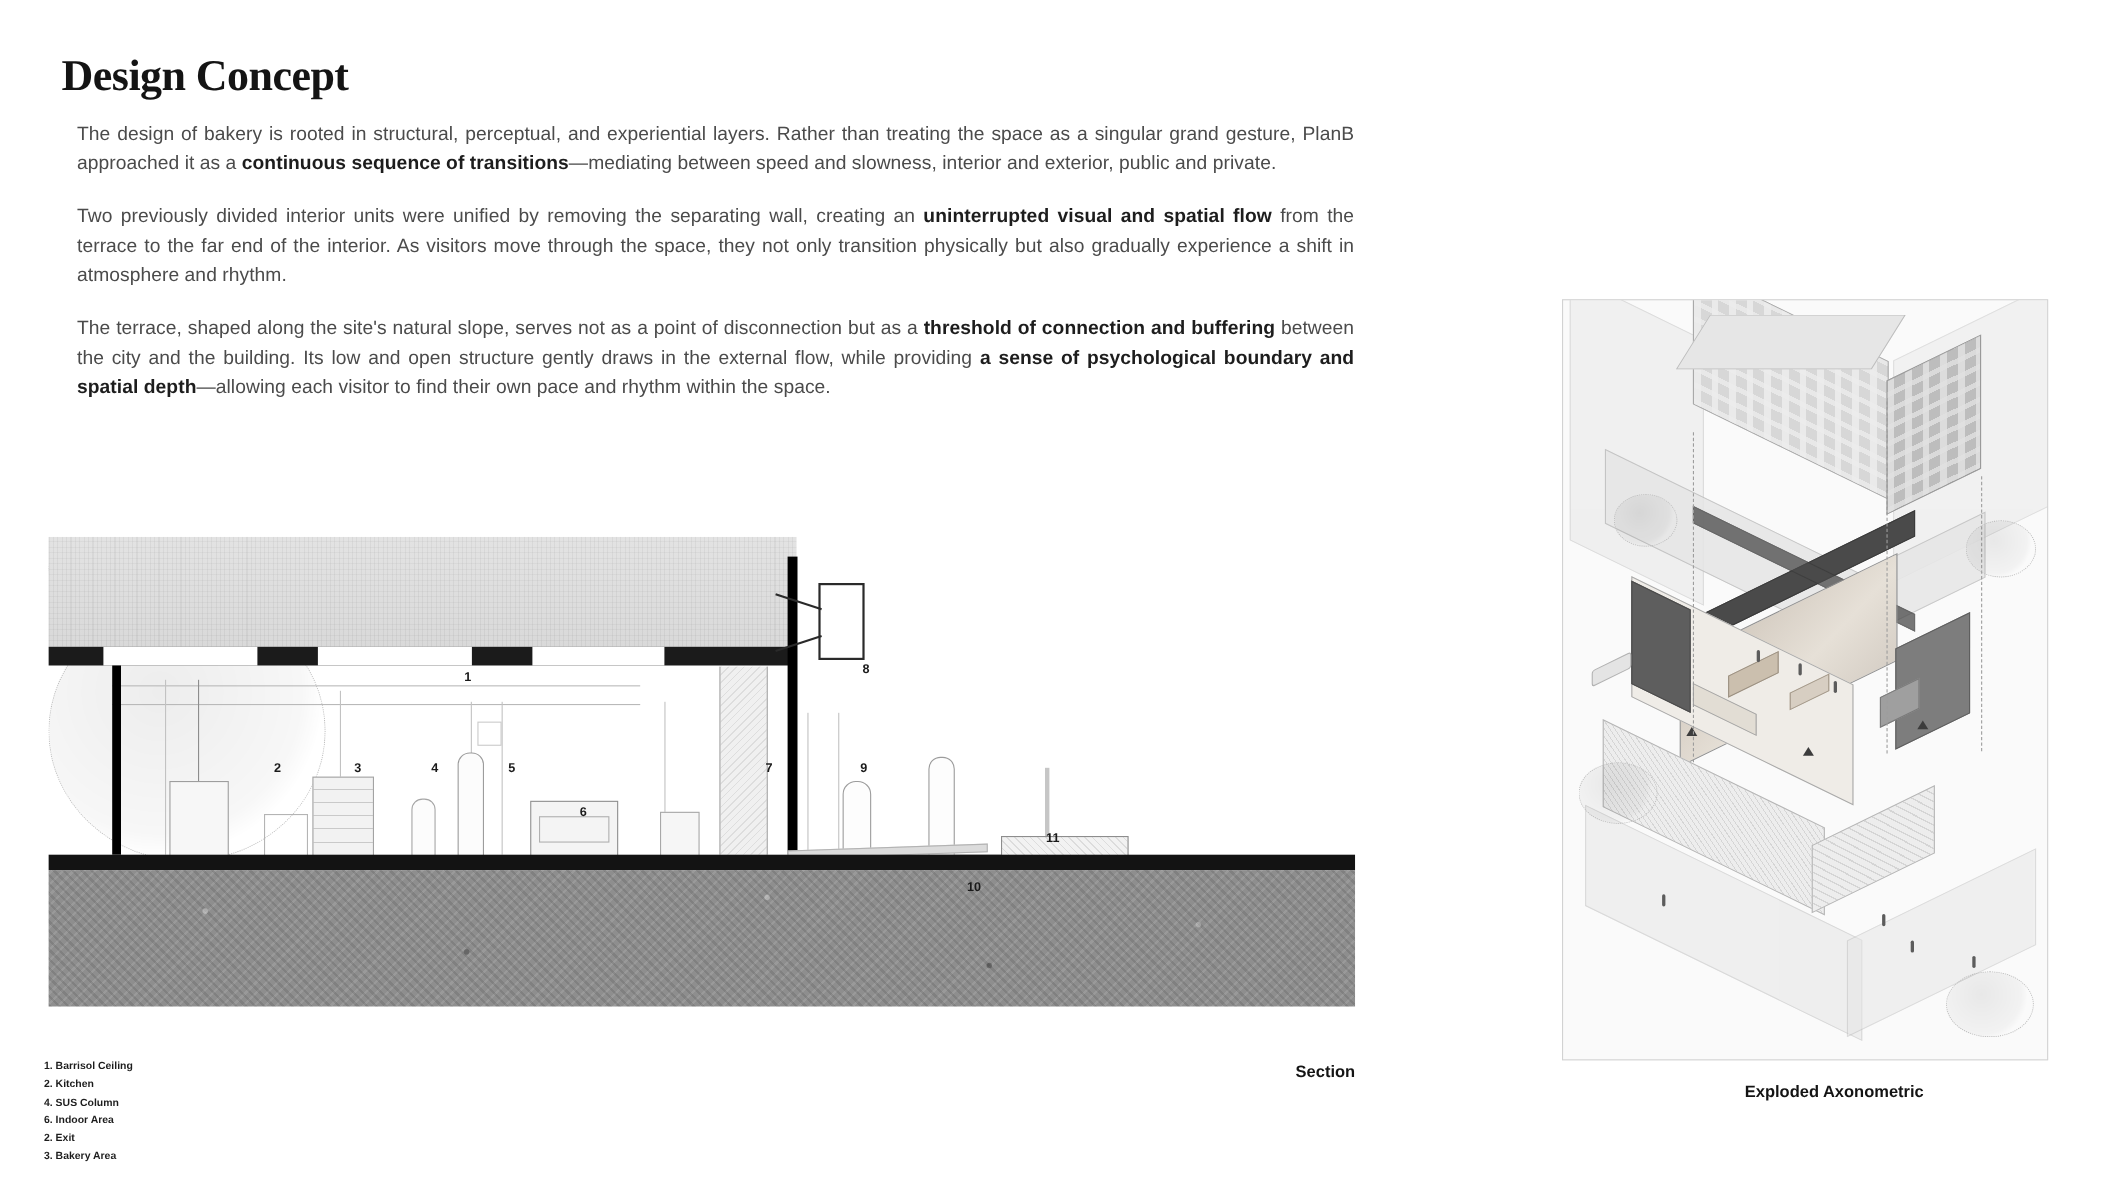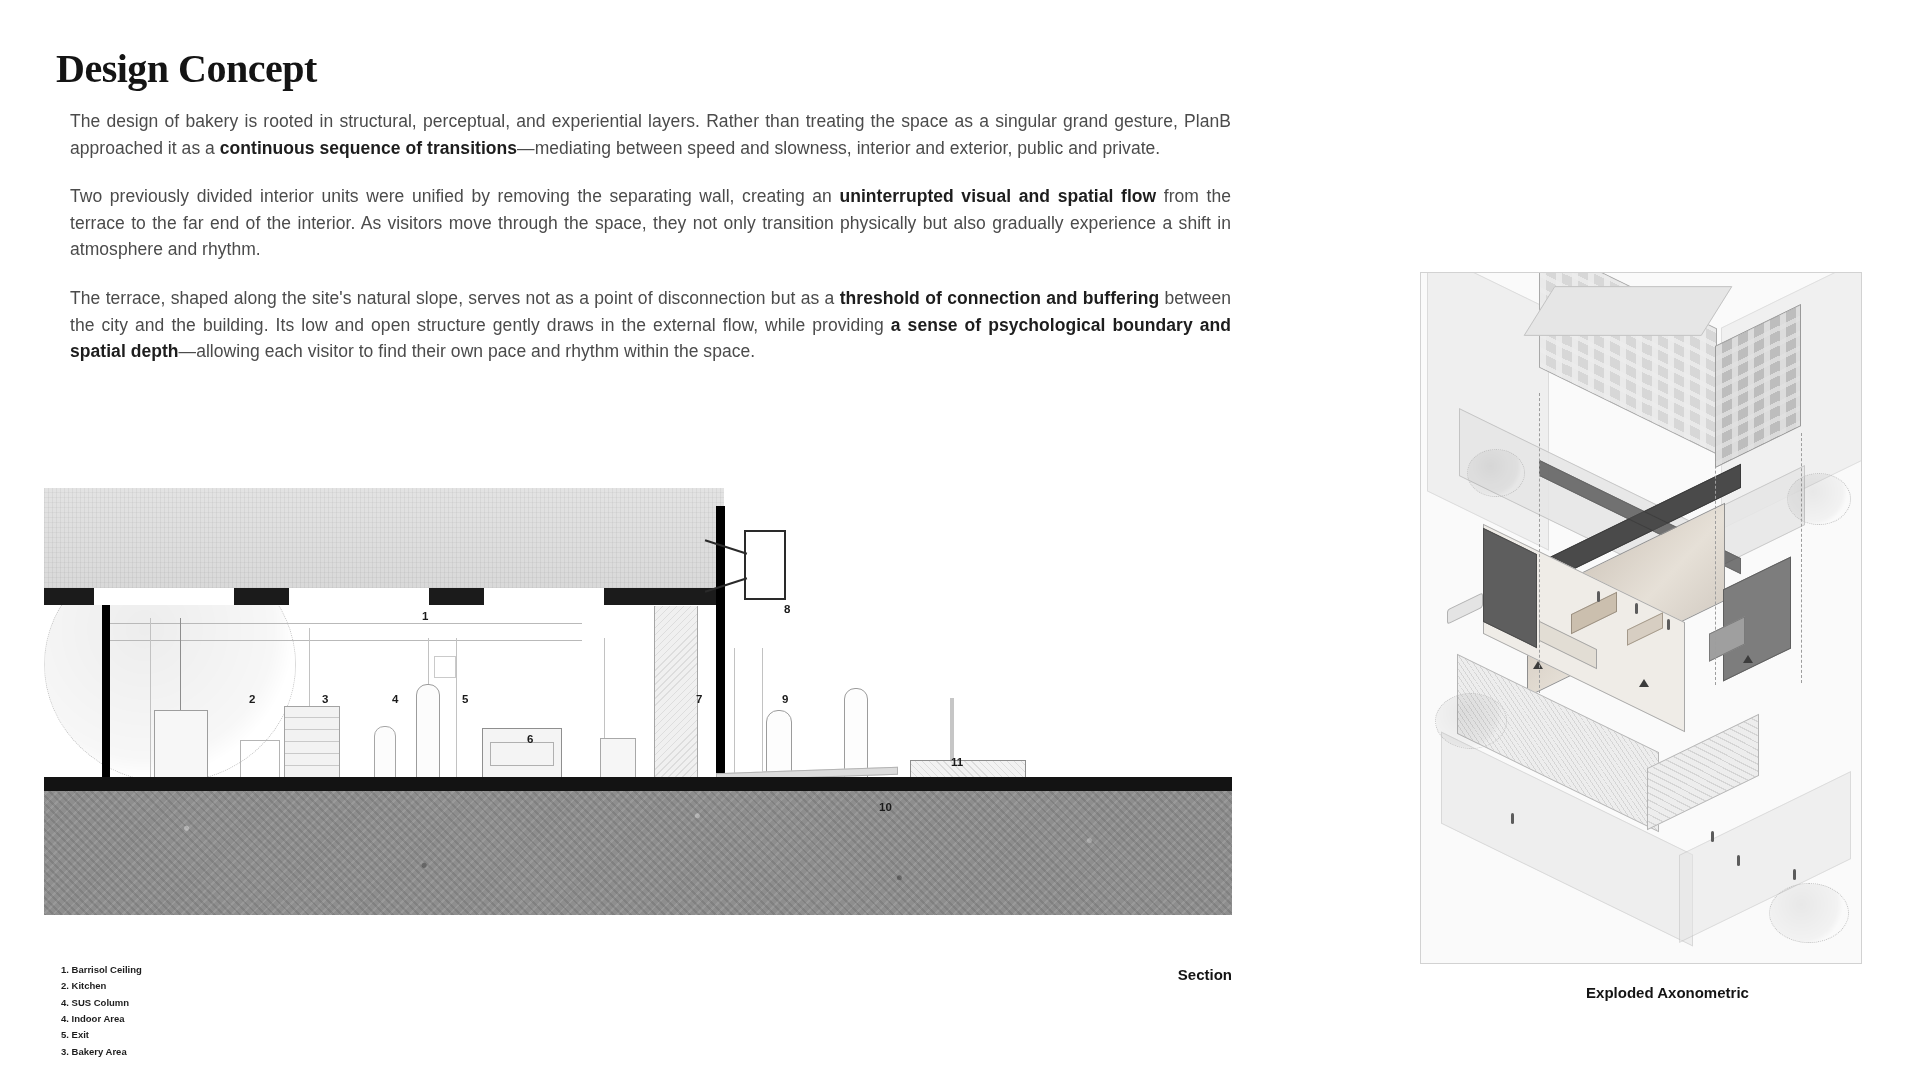--- a/index.html
+++ b/index.html
@@ -143,21 +143,21 @@
     right: 0;
     top: 478px;
     font-size: 15px;
     font-weight: 700;
     color: #141414;
   }
 
   
   .legend {
     position: absolute;
-    left: 61px;
+    left: 40px;
     top: 962px;
     display: flex;
     gap: 34px;
     font-size: 9.5px;
     font-weight: 700;
     color: #1d1d1d;
     line-height: 1.72;
   }
   .legend ul { list-style: none; margin: 0; padding: 0; }
 
@@ -311,22 +311,22 @@
   </div>
 
   <div class="fig-caption">Section</div>
 </div>
 
 <div class="legend">
   <ul>
     <li>1. Barrisol Ceiling</li>
     <li>2. Kitchen</li>
     <li>4. SUS Column</li>
-    <li>4. Indoor Area</li>
-    <li>5. Exit</li>
+    <li>6. Indoor Area</li>
+    <li>2. Exit</li>
     <li>3. Bakery Area</li>
   </ul>
 </div>
 
 <div class="axo-wrap">
   <div class="axo-frame">
 
     <div class="ax slab" style="left:6px;top:6px;width:120px;height:240px;transform:skewY(26deg);opacity:.5;"></div>
     <div class="ax slab" style="left:300px;top:20px;width:140px;height:200px;transform:skewY(-26deg);opacity:.45;"></div>
 

